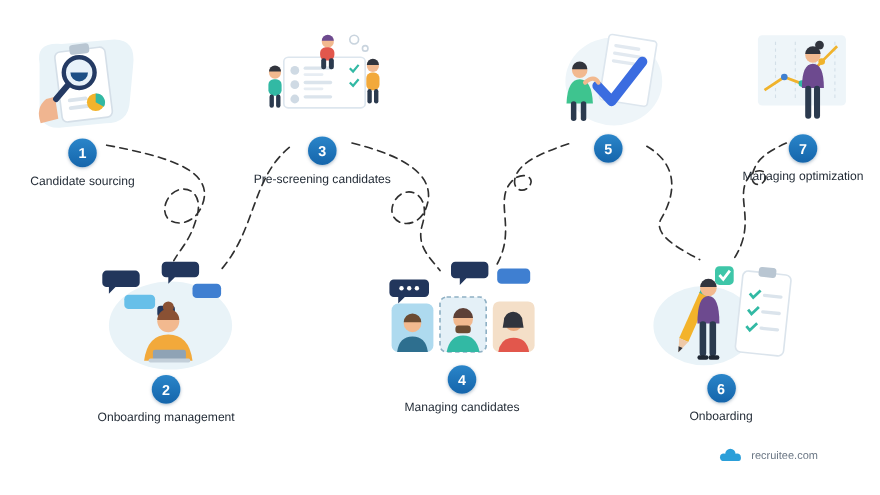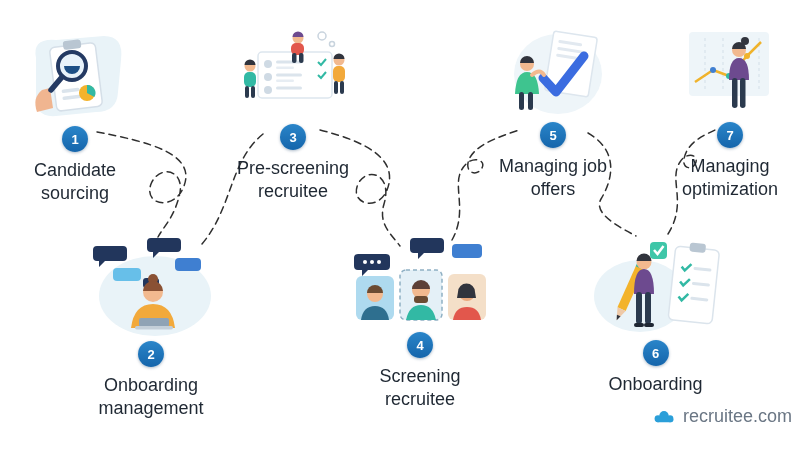--- a/index.html
+++ b/index.html
@@ -24,29 +24,29 @@
   .badge{
     width:26px;height:26px;border-radius:50%;
     background:linear-gradient(180deg,#2a85c9,#1565ab);
     color:#ffffff;font-size:13px;font-weight:bold;
     display:flex;align-items:center;justify-content:center;
     box-shadow:0 1px 3px rgba(20,60,100,.35);
     margin-top:4px;
   }
   .label{
     margin-top:7px;
-    font-size:18px;font-weight:500;
-    color:#1f2833;text-align:center;line-height:1.25;
+    font-size:11px;font-weight:500;
+    color:#1f2833;line-height:1.25;
     max-width:126px;
   }
   .brand{
     position:absolute;left:652px;top:406px;z-index:1;
     display:flex;align-items:center;gap:7px;
   }
-  .brand-text{font-size:18px;color:#6a7684;}
+  .brand-text{font-size:10px;color:#6a7684;}
 </style>
 </head>
 <body>
 
 <div class="canvas">
 
   <svg class="flow" viewBox="0 0 800 450" width="800" height="450">
     <g stroke="#2f2f2f" stroke-width="1.5" fill="none" stroke-dasharray="7 5" stroke-linecap="round">
       <path d="M97 132 C150 142 196 154 184 186 C175 211 143 206 151 184 C159 164 187 169 179 197 C173 219 164 226 158 237"></path>
       <path d="M202 244 C233 207 229 162 263 134"></path>
@@ -133,21 +133,21 @@
         <circle cx="103" cy="32" r="5.5" fill="#f2b98f"></circle>
         <path d="M97.5 31 a5.5 5.5 0 0 1 11 0 z" fill="#31343d"></path>
         <rect x="97" y="38" width="12" height="16" rx="5" fill="#f2a93b"></rect>
         <rect x="98" y="53" width="4" height="13" rx="2" fill="#2b3a4e"></rect>
         <rect x="104" y="53" width="4" height="13" rx="2" fill="#2b3a4e"></rect>
       </svg>
     </div>
     <div class="badge">
         <span>3</span>
       </div>
-    <div class="label">Pre-screening recruitee</div>
+    <div class="label">Pre-screening candidates</div>
   </div>
 
   <div class="step" style="left:350px;top:236px;width:140px;">
     <div class="illus">
       <svg viewBox="0 0 140 92" width="140" height="92">
         <path d="M8 18 h28 a4 4 0 0 1 4 4 v8 a4 4 0 0 1 -4 4 H18 l-6 6 v-6 h-4 a4 4 0 0 1 -4 -4 v-8 a4 4 0 0 1 4 -4 z" fill="#22365c"></path>
         <circle cx="15" cy="26" r="2" fill="#ffffff"></circle>
           <circle cx="22" cy="26" r="2" fill="#ffffff"></circle>
           <circle cx="29" cy="26" r="2" fill="#ffffff"></circle>
         <path d="M64 2 h26 a4 4 0 0 1 4 4 v7 a4 4 0 0 1 -4 4 h-16 l-6 6 v-6 h-4 a4 4 0 0 1 -4 -4 V6 a4 4 0 0 1 4 -4 z" fill="#22365c"></path>
@@ -163,21 +163,21 @@
         <path d="M56 84 q3 -15 15 -15 t15 15 z" fill="#32b9a4"></path>
         <rect x="98" y="38" width="38" height="46" rx="6" fill="#f4dfc8"></rect>
         <circle cx="117" cy="57" r="8" fill="#eaa87c"></circle>
         <path d="M108 56 a8.5 8.5 0 0 1 17 0 l1 6 h-19 z" fill="#31343d"></path>
         <path d="M103 84 q2 -13 14 -13 t14 13 z" fill="#e2574c"></path>
       </svg>
     </div>
     <div class="badge">
         <span>4</span>
       </div>
-    <div class="label">Screening recruitee</div>
+    <div class="label">Managing candidates</div>
   </div>
 
   <div class="step" style="left:486px;top:30px;width:134px;">
     <div class="illus">
       <svg viewBox="0 0 100 88" width="100" height="88">
         <ellipse cx="55" cy="44" rx="44" ry="40" fill="#eef5f9"></ellipse>
         <g transform="rotate(9 68 34)">
           <rect x="46" y="4" width="44" height="60" rx="3" fill="#ffffff" stroke="#dde6ee" stroke-width="1.5"></rect>
           <rect x="52" y="12" width="24" height="3" rx="1.5" fill="#e2e9f0"></rect>
           <rect x="52" y="19" width="30" height="3" rx="1.5" fill="#e2e9f0"></rect>
@@ -188,21 +188,20 @@
         <path d="M17 33 a7 7 0 0 1 14 0 z" fill="#31343d"></path>
         <path d="M12 64 q1 -22 12 -22 t12 22 z" fill="#3ec48f"></path>
         <path d="M29 45 Q37 38 41 45" stroke="#f2b98f" stroke-width="4" fill="none" stroke-linecap="round"></path>
         <rect x="16" y="62" width="5" height="18" rx="2.5" fill="#2b3a4e"></rect>
         <rect x="25" y="62" width="5" height="18" rx="2.5" fill="#2b3a4e"></rect>
       </svg>
     </div>
     <div class="badge">
         <span>5</span>
       </div>
-    <div class="label">Managing job offers</div>
   </div>
 
   <div class="step" style="left:588px;top:238px;width:135px;">
     <div class="illus">
       <svg viewBox="0 0 135 98" width="135" height="98">
         <ellipse cx="52" cy="58" rx="46" ry="36" fill="#e9f3f8"></ellipse>
         <g transform="rotate(6 106 45)">
           <rect x="84" y="10" width="44" height="74" rx="5" fill="#ffffff" stroke="#dbe4ec" stroke-width="1.5"></rect>
           <rect x="98" y="5" width="16" height="9" rx="3" fill="#b9c6d2"></rect>
           <path d="M92 30 l3.5 3.5 6 -7" stroke="#32b9a4" stroke-width="2.5" fill="none"></path>

